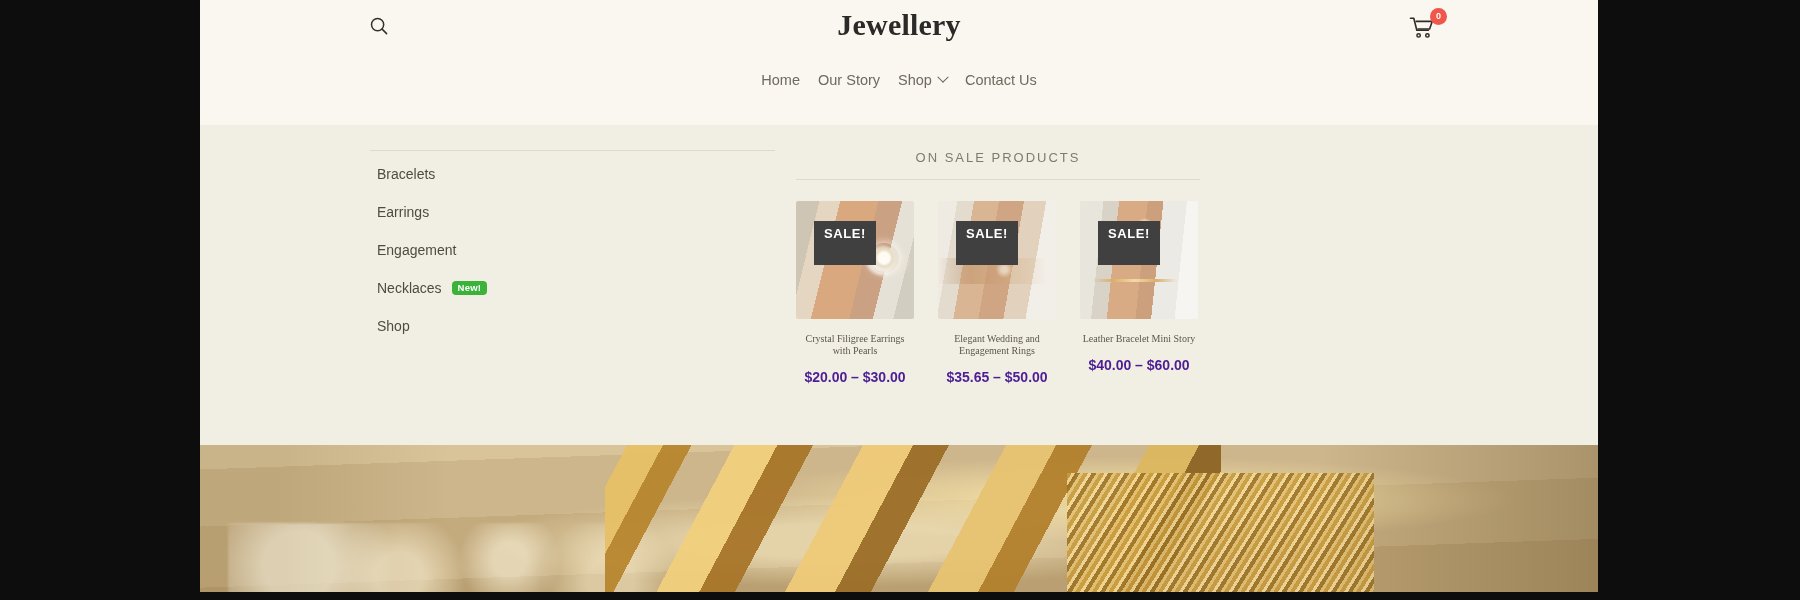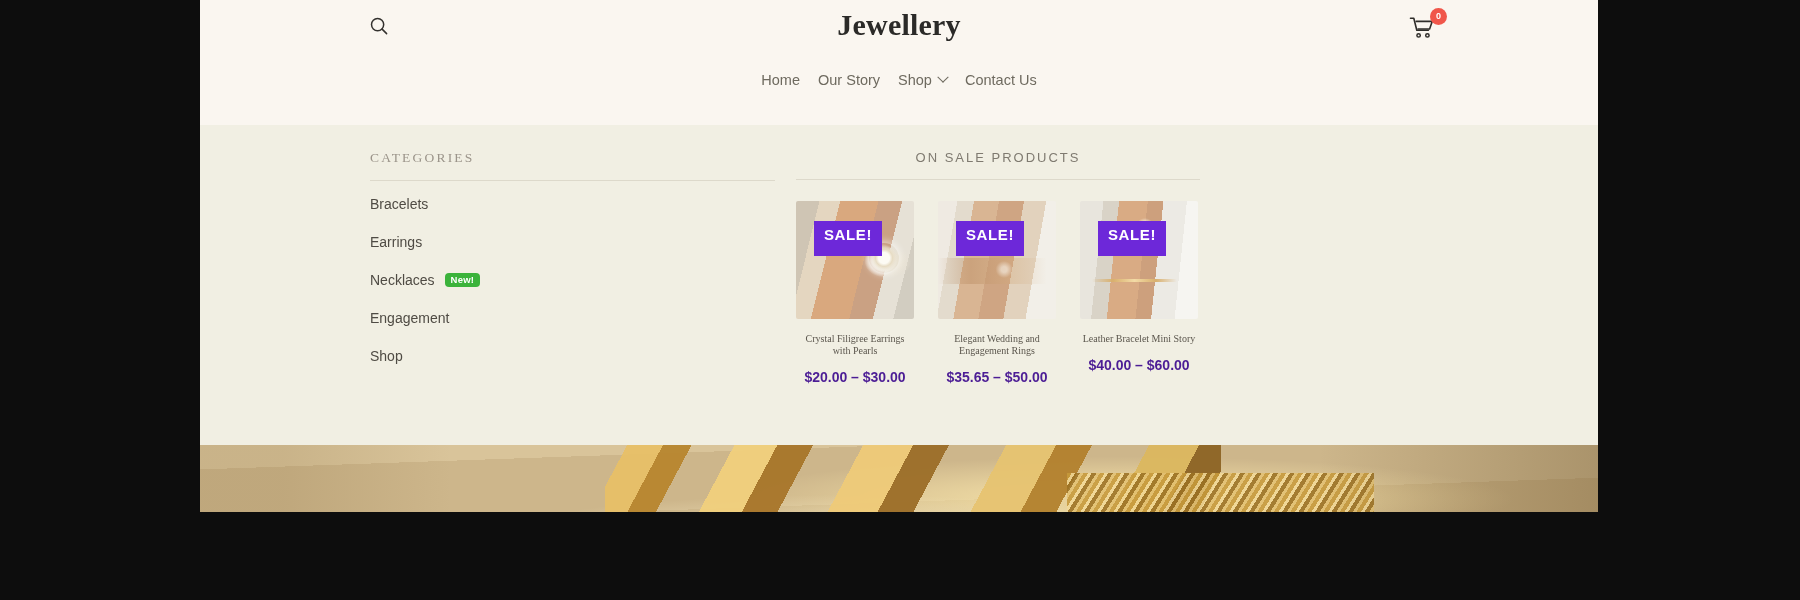--- a/index.html
+++ b/index.html
@@ -10,21 +10,21 @@
     overflow: hidden;
     background: #0d0d0d;
     font-family: "Liberation Sans", sans-serif;
   }
 
   #page {
     position: absolute;
     left: 200px;
     top: 0;
     width: 1398px;
-    height: 512px;
+    height: 592px;
     background: #f1efe3;
     overflow: hidden;
     text-decoration: underline;
   }
 
   
   .site-header {
     position: relative;
     height: 125px;
     background: #faf6f0;
@@ -148,21 +148,21 @@
     color: #7f7a70;
     text-transform: uppercase;
     padding-bottom: 14px;
   }
   .widget-rule {
     height: 1px;
     background: #ddd9cb;
     width: 100%;
   }
 
-  .cat-list { list-style: none; padding-top: 4px; }
+  .cat-list { list-style: none; padding-top: 4px; margin-left: 7px; }
   .cat-item {
     display: flex;
     align-items: center;
     gap: 10px;
     height: 38px;
     font-size: 14px;
     color: #4f4b44;
     cursor: pointer;
   }
   .cat-label { cursor: pointer; }
@@ -189,26 +189,26 @@
     width: 118px;
     height: 118px;
     border-radius: 2px;
     overflow: hidden;
     cursor: pointer;
   }
   .sale-flag {
     position: absolute;
     left: 18px;
     top: 20px;
-    background: #6d28d9;
+    background: #404040;
     color: #ffffff;
-    font-size: 15px;
+    font-size: 13px;
     font-weight: 700;
     letter-spacing: 0.6px;
-    padding: 5px 10px 13px;
+    padding: 5px 10px 24px;
   }
 
   
   .img-earrings {
     width: 100%; height: 100%;
     background:
       radial-gradient(circle at 72% 50%, rgba(255,255,255,0.85) 0 6%, rgba(255,255,255,0) 16%),
       radial-gradient(ellipse at 78% 52%, #e9e2d2 0 9%, rgba(233,226,210,0) 18%),
       linear-gradient(104deg, #cfc5b4 0 16%, #e4d6c0 16% 30%, #d9a87e 30% 56%, #caa183 56% 72%, #e6e1d6 72% 86%, #d2cdc1 86% 100%);
   }
@@ -358,35 +358,34 @@
       </div>
       <div class="nav-item">
         <span>Contact Us</span>
       </div>
     </nav>
   </header>
 
   <section class="content">
 
     <div class="col-categories">
-      <div class="widget-title-serif">CATEGORIES</div>
       <div class="widget-rule"></div>
       <ul class="cat-list">
         <li class="cat-item">
           <span class="cat-label">Bracelets</span>
         </li>
         <li class="cat-item">
           <span class="cat-label">Earrings</span>
         </li>
         <li class="cat-item">
+          <span class="cat-label">Engagement</span>
+        </li>
+        <li class="cat-item">
           <span class="cat-label">Necklaces</span>
           <span class="new-badge">New!</span>
-        </li>
-        <li class="cat-item">
-          <span class="cat-label">Engagement</span>
         </li>
         <li class="cat-item">
           <span class="cat-label">Shop</span>
         </li>
       </ul>
     </div>
 
     <div class="col-products">
       <div class="widget-title-sans">ON SALE PRODUCTS</div>
       <div class="widget-rule"></div>

